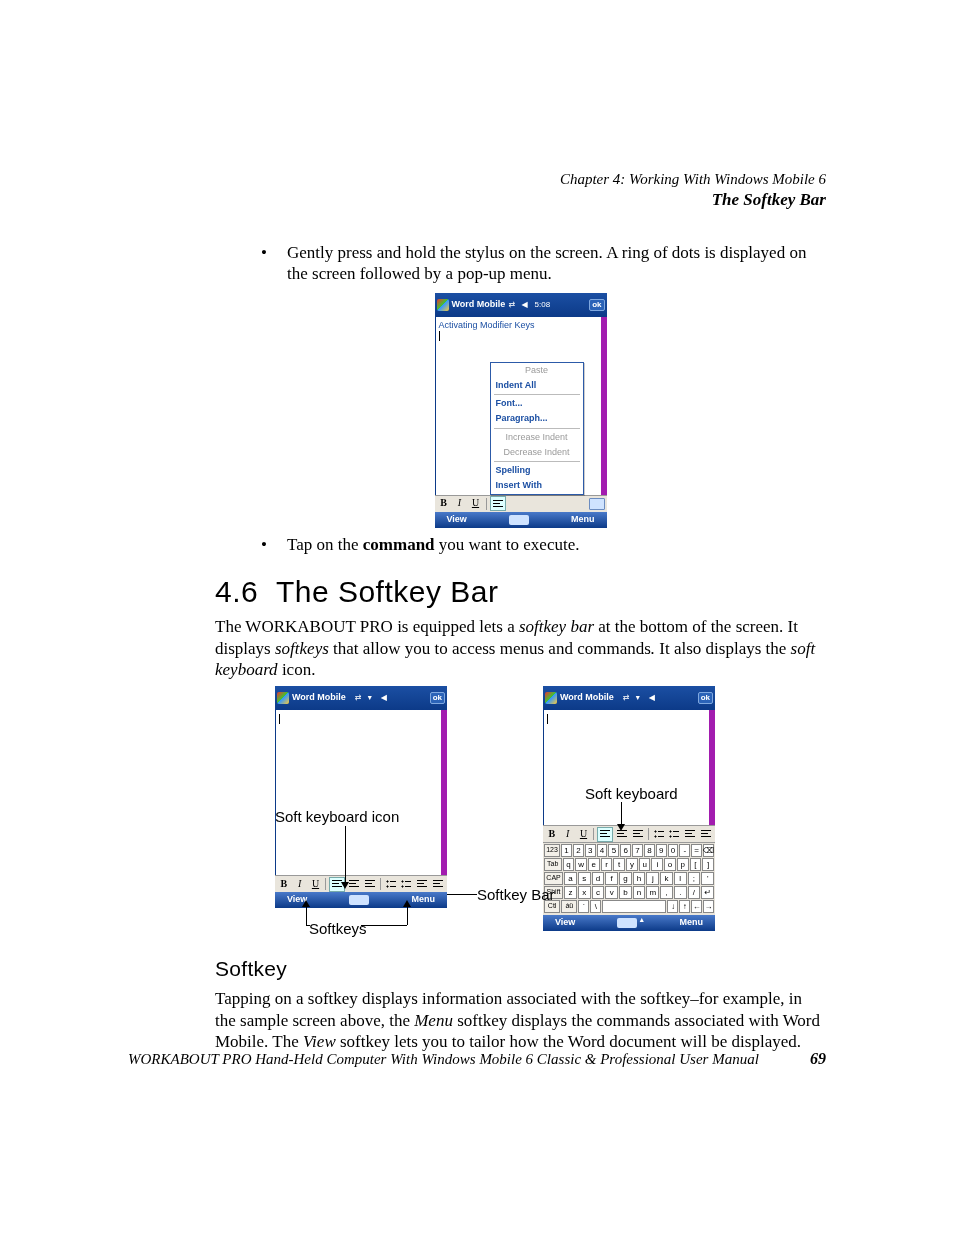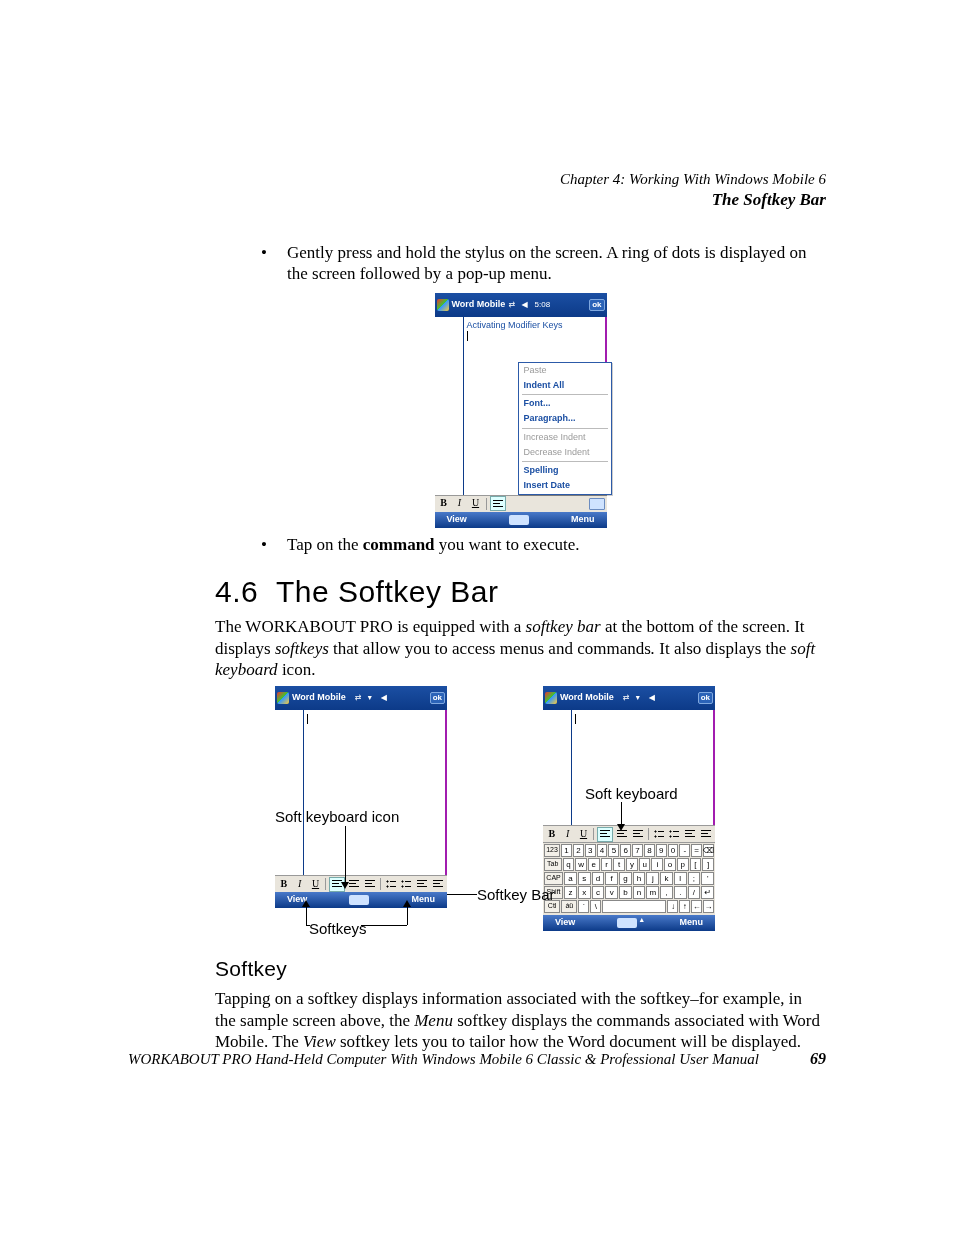--- a/index.html
+++ b/index.html
@@ -103,27 +103,26 @@
     border: 1px solid #7fa8e0;
     border-radius: 2px;
     padding: 0 2px;
     font-size: 8px;
     font-weight: bold;
     color: #fff;
     margin-left: 36px;
   }
   .device .body {
     border-left: 1px solid #0c3a88;
-    border-right: 2px solid #a21caf;
+    border-right: 6px solid #a21caf;
     background: #fff;
     min-height: 150px;
     padding: 3px;
     box-sizing: border-box;
     position: relative;
-    margin-left: 28px;
   }
   .device .softbar {
     background: linear-gradient(#4979c9, #0c3a88);
     color: #fff;
     height: 16px;
     display: flex;
     align-items: center;
     justify-content: space-between;
     padding: 0 12px;
     font-weight: bold;
@@ -180,21 +179,21 @@
     background: #fff;
     border: 1px solid #2c5aa8;
     box-shadow: 1px 1px 0 rgba(0,0,0,0.2);
   }
   .popup .item {
     padding: 2px 5px;
     color: #1b4fa3;
     font-weight: bold;
     font-size: 9px;
   }
-  .popup .item.disabled { color: #9a9a9a; font-weight: normal; }
+  .popup .item.disabled { color: #9a9a9a; font-weight: normal; text-align: center; }
   .popup hr { border: none; border-top: 1px solid #bbb; margin: 1px 3px; }
   
   .oskb {
     background: #e9e5dc;
     border-top: 1px solid #999;
     padding: 1px;
   }
   .oskb .row { display: flex; gap: 1px; margin-bottom: 1px; }
   .oskb .key {
     flex: 1;
@@ -280,21 +279,21 @@
             <div class="item disabled">Paste</div>
             <div class="item">Indent All</div>
             <hr>
             <div class="item">Font...</div>
             <div class="item">Paragraph...</div>
             <hr>
             <div class="item disabled">Increase Indent</div>
             <div class="item disabled">Decrease Indent</div>
             <hr>
             <div class="item">Spelling</div>
-            <div class="item">Insert Date</div>
+            <div class="item">Insert With</div>
           </div>
         </div>
         <div class="toolbar">
           <div class="btn">
               <b>B</b>
             </div>
           <div class="btn">
               <i>I</i>
             </div>
           <div class="btn">
@@ -318,21 +317,21 @@
       <div class="txt">
         <span>Tap on the </span><b>command</b><span> you want to execute.</span>
       </div>
     </div>
 
     <h2 class="h2">
       <span>4.6</span>&nbsp;&nbsp;<span>The Softkey Bar</span>
     </h2>
 
     <p class="para">
-      <span>The WORKABOUT PRO is equipped with a </span><i>softkey bar</i><span> at the bottom of the screen. It displays </span><i>softkeys</i><span> that allow you to access menus and commands</span><i>.</i><span> It also displays the </span><i>soft keyboard</i><span> icon.</span>
+      <span>The WORKABOUT PRO is equipped lets a </span><i>softkey bar</i><span> at the bottom of the screen. It displays </span><i>softkeys</i><span> that allow you to access menus and commands</span><i>.</i><span> It also displays the </span><i>soft keyboard</i><span> icon.</span>
     </p>
 
     <div class="figure2-wrap">
 
       <div class="device leftdev">
         <div class="titlebar">
           <span class="start-icon"></span>
           <span class="title">Word Mobile</span>
           <span class="sys">
             <span class="ico">⇄</span>

